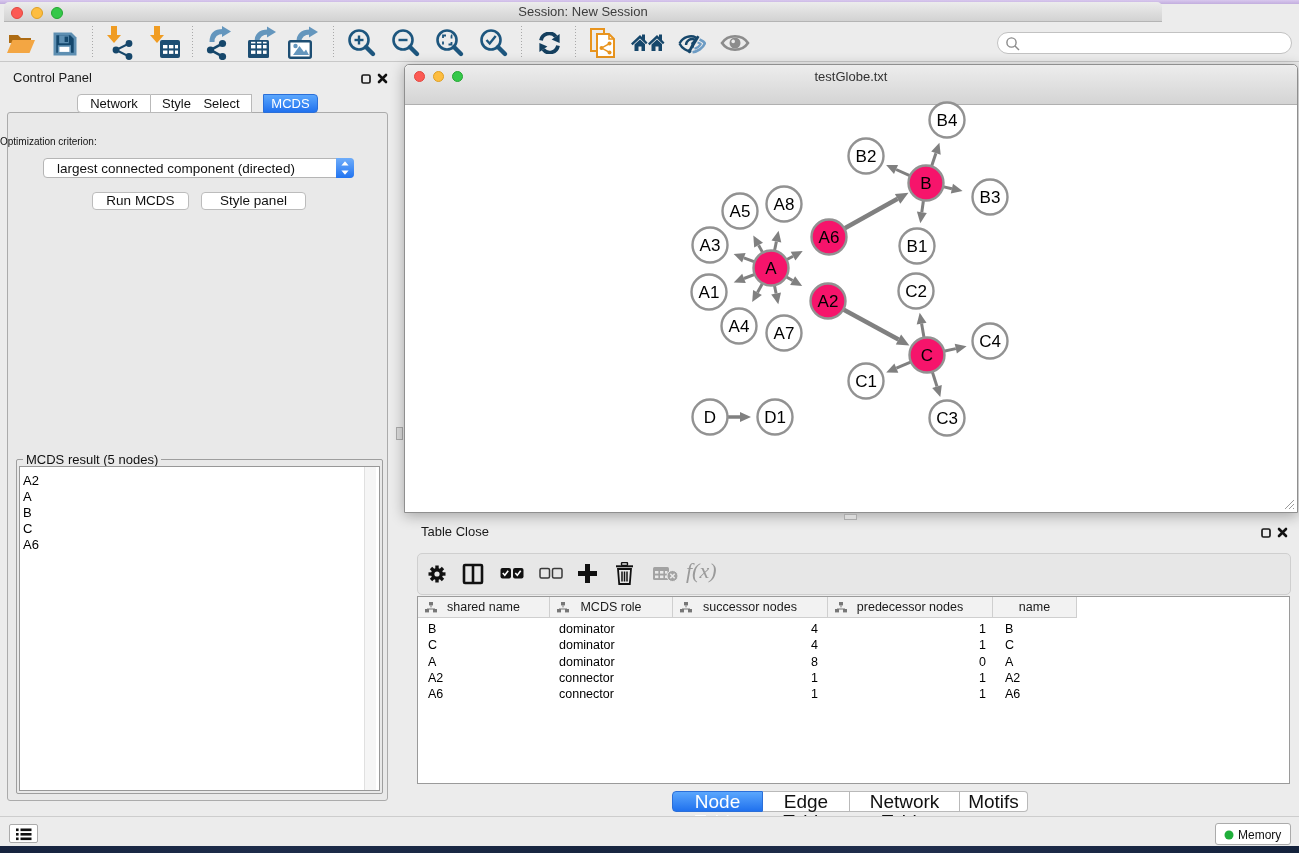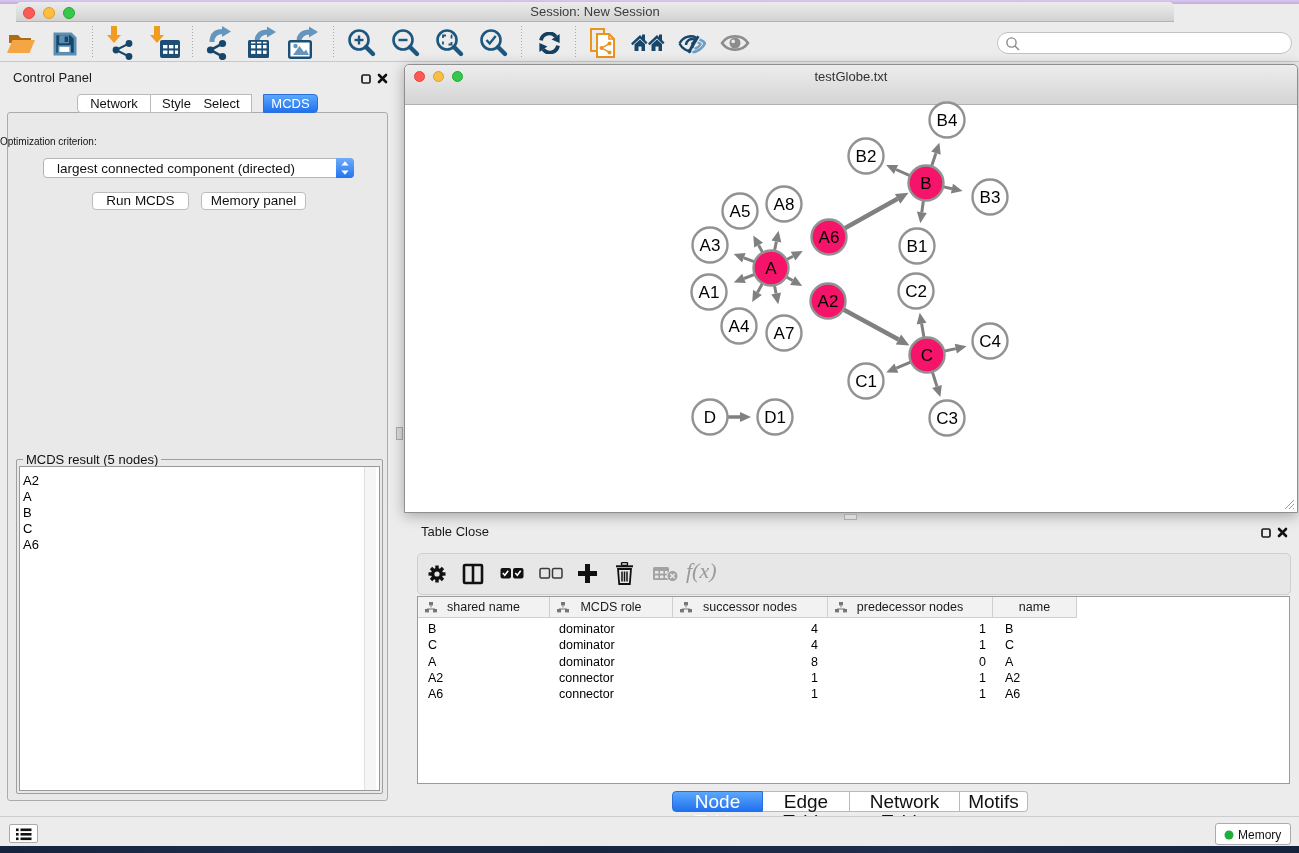--- a/index.html
+++ b/index.html
@@ -1,18 +1,18 @@
 <!DOCTYPE html>
 <html><head><meta charset="utf-8"><style>
 * { margin:0; padding:0; box-sizing:border-box; }
 body { width:1299px; height:853px; font-family:"Liberation Sans", sans-serif; background:#ececec; overflow:hidden; position:relative; }
 .abs { position:absolute; }
 #desktop-top { left:0; top:0; width:1299px; height:4px; background:linear-gradient(#d8c8ee,#c2aede); }
 #desktop-bottom { left:0; top:846px; width:1299px; height:7px; background:linear-gradient(90deg,#16233e,#1d2c4a 20%,#17253f 45%,#202e4d 70%,#14223c); }
-#titlebar { left:16px; top:2px; width:1158px; height:20px; background:linear-gradient(#ececec,#d2d2d2); border-bottom:1px solid #b4b4b4; border-radius:5px 5px 0 0; }
+#titlebar { left:4px; top:2px; width:1158px; height:20px; background:linear-gradient(#ececec,#d2d2d2); border-bottom:1px solid #b4b4b4; border-radius:5px 5px 0 0; }
 #titlebar .title { position:absolute; left:0; right:0; top:2px; text-align:center; font-size:13px; color:#3c3c3c; }
 .light { position:absolute; top:5px; width:12px; height:12px; border-radius:50%; }
 #toolbar { left:0; top:23px; width:1299px; height:39px; background:#ececec; border-bottom:1px solid #c8c8c8; }
 .tsep { position:absolute; top:3px; width:1px; height:33px; background:repeating-linear-gradient(#a9a9a9 0 1px, transparent 1px 3px); }
 #searchbox { left:997px; top:9px; width:295px; height:22px; background:#fff; border:1px solid #c2c2c2; border-radius:11px; }
 
 #cp-title { left:13px; top:70px; font-size:13px; color:#1a1a1a; }
 #cp-box { left:7px; top:112px; width:381px; height:689px; background:#e9e9e9; border:1px solid #ababab; border-radius:3px; }
 .seg { position:absolute; top:94px; height:19px; background:#fff; border:1px solid #b9b9b9; font-size:13px; color:#111; text-align:center; line-height:18px; }
 .seg.sel { background:linear-gradient(#5ba7fd,#2071ee); color:#fff; border:1px solid #2b6fd8; }
@@ -222,21 +222,21 @@
 <div class="seg sel" style="left:263px;width:55px;border-radius:0 4px 4px 0;">MCDS</div>
 <div id="opt-label" class="abs">Optimization criterion:</div>
 <div id="dropdown" class="abs">
   <div class="txt">largest connected component (directed)</div>
   <div class="spin"><svg width="18" height="20" viewBox="0 0 18 20">
         <path d="M9 3.2 L12.6 7.4 H5.4 z" fill="#fff"></path>
         <path d="M9 16.8 L5.4 12.6 H12.6 z" fill="#fff"></path>
       </svg></div>
 </div>
 <div class="btn" style="left:92px;top:192px;width:97px;">Run MCDS</div>
-<div class="btn" style="left:201px;top:192px;width:105px;">Memory panel</div>
+<div class="btn" style="left:201px;top:192px;width:105px;">Style panel</div>
 <div id="fieldset" class="abs"></div>
 <div id="fs-legend" class="abs">MCDS result (5 nodes)</div>
 <div id="mcds-list" class="abs">
   <div class="item" style="top:6px">A2</div>
   <div class="item" style="top:22px">A</div>
   <div class="item" style="top:38px">B</div>
   <div class="item" style="top:54px">C</div>
   <div class="item" style="top:70px">A6</div>
   <div id="mcds-scroll"></div>
 </div>

